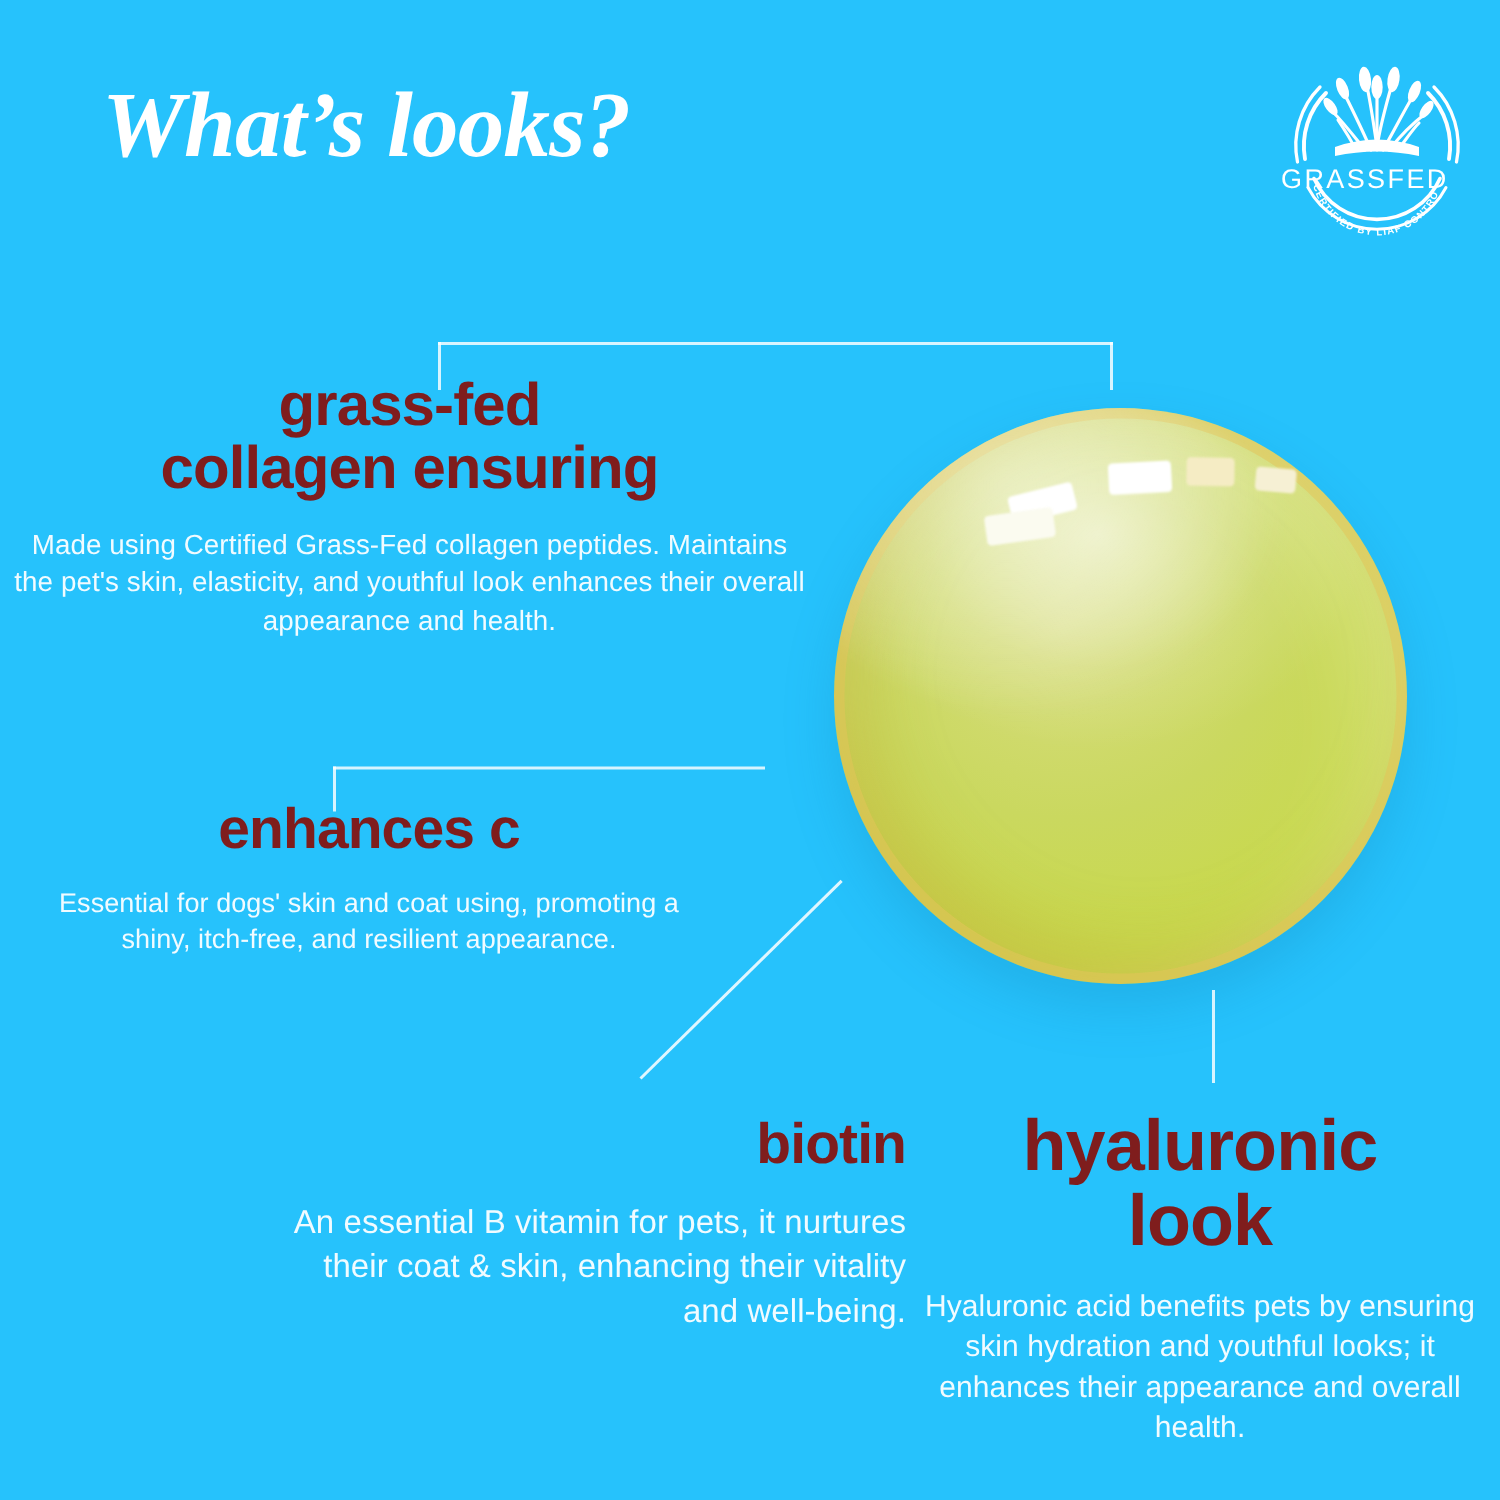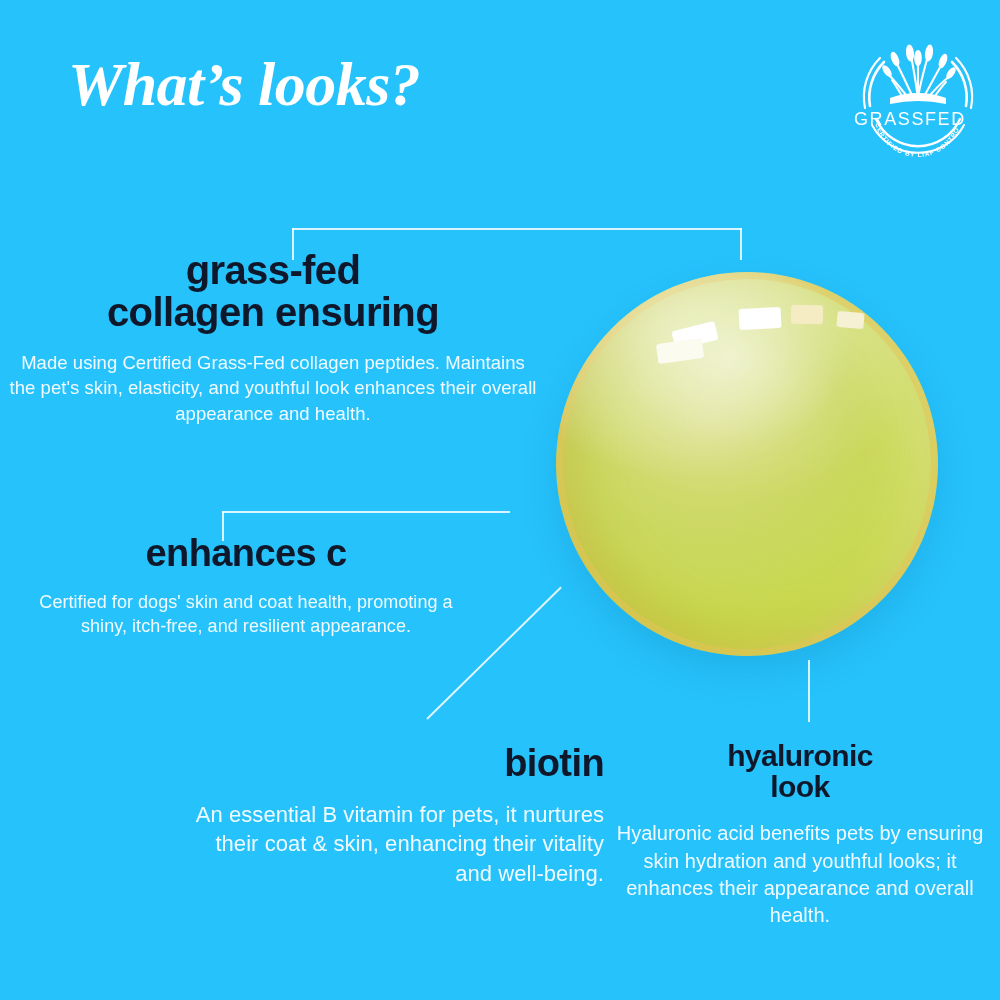--- a/index.html
+++ b/index.html
@@ -163,21 +163,21 @@
                  transform:rotate(-44.5deg); transform-origin:left center; }
 
   
   .conn-ha-v { left:808px; top:660px; height:62px; }
 
   
   .ingredient { position:absolute; }
   .ing-title {
     font-family:"Liberation Sans", sans-serif;
     font-weight:bold;
-    color:#0f172a;
+    color:#7f1d1d;
     line-height:1.04;
     letter-spacing:-0.6px;
   }
   .ing-body {
     font-family:"Liberation Sans", sans-serif;
     font-weight:normal;
     color:#f1fbff;
     line-height:1.36;
     letter-spacing:0.05px;
   }
@@ -192,21 +192,21 @@
   .ing-vitc .ing-title { font-size:38px; }
   .ing-vitc .ing-body  { font-size:18px; margin-top:16px; }
 
   
   .ing-biotin { left:180px; top:744px; width:424px; text-align:right; }
   .ing-biotin .ing-title { font-size:38px; }
   .ing-biotin .ing-body  { font-size:22px; margin-top:16px; }
 
   
   .ing-ha { left:604px; top:740px; width:392px; text-align:center; }
-  .ing-ha .ing-title { font-size:30px; }
+  .ing-ha .ing-title { font-size:48px; }
   .ing-ha .ing-body  { font-size:20px; margin-top:18px; }
 </style>
 </head>
 <body>
 
 <div class="canvas">
 
   <div class="page-title">What’s looks?</div>
 
   <div class="badge">
@@ -277,21 +277,21 @@
   <div class="ingredient ing-collagen">
     <div class="ing-title">
       <div>grass-fed</div>
       <div>collagen ensuring</div>
     </div>
     <div class="ing-body">Made using Certified Grass-Fed collagen peptides. Maintains the pet's skin, elasticity, and youthful look enhances their overall appearance and health.</div>
   </div>
 
   <div class="ingredient ing-vitc">
     <div class="ing-title">enhances c</div>
-    <div class="ing-body">Certified for dogs' skin and coat health, promoting a shiny, itch-free, and resilient appearance.</div>
+    <div class="ing-body">Essential for dogs' skin and coat using, promoting a shiny, itch-free, and resilient appearance.</div>
   </div>
 
   <div class="ingredient ing-biotin">
     <div class="ing-title">biotin</div>
     <div class="ing-body">An essential B vitamin for pets, it nurtures their coat &amp; skin, enhancing their vitality and well-being.</div>
   </div>
 
   <div class="ingredient ing-ha">
     <div class="ing-title">
       <div>hyaluronic</div>

